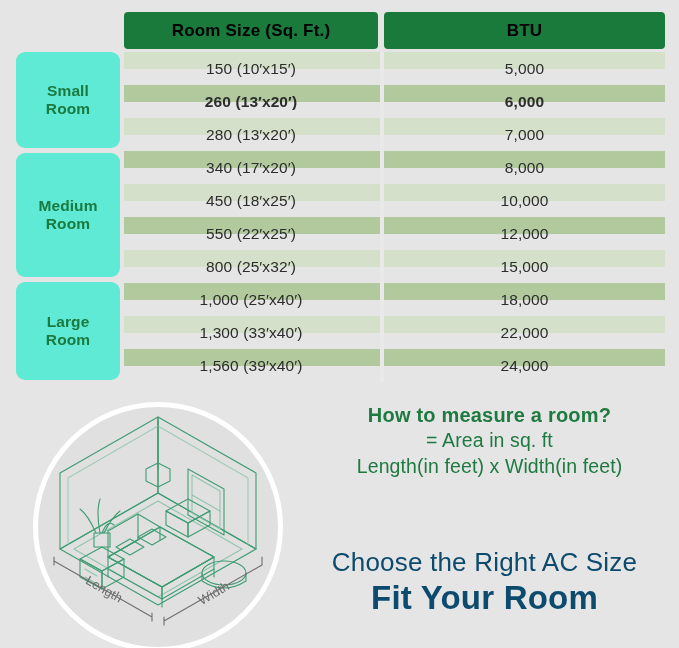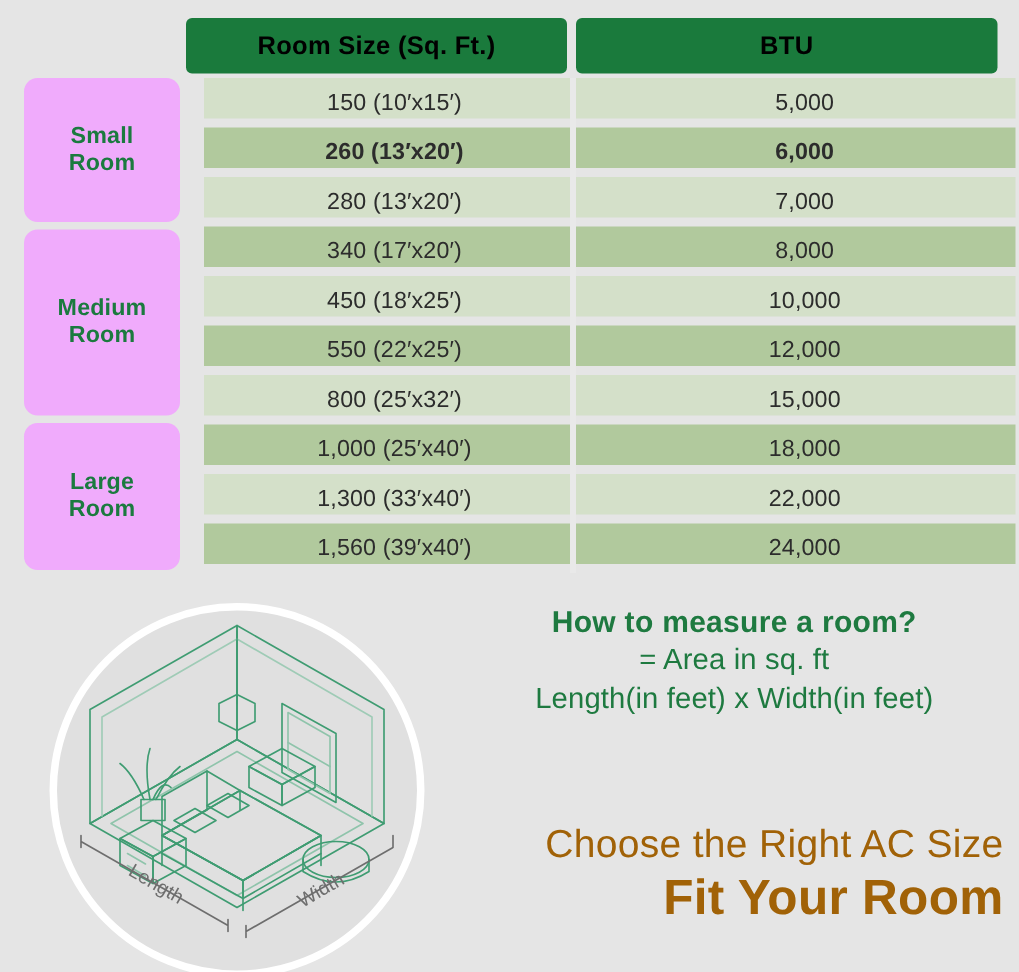--- a/index.html
+++ b/index.html
@@ -11,21 +11,21 @@
     -webkit-font-smoothing:antialiased;
   }
 
   
   #table-area{position:absolute;left:0;top:0;width:679px;height:392px;}
 
   
   #category-column{position:absolute;left:16px;top:52px;width:104px;height:328px;}
   .cat-card{
     position:absolute;left:0;width:104px;
-    background:#f0abfc;border-radius:9px;
+    background:#5eead4;border-radius:9px;
     display:flex;align-items:center;justify-content:center;
     text-align:center;
     color:#1b7a3f;font-weight:bold;font-size:15.5px;line-height:1.18;
     letter-spacing:.1px;
   }
   #cat-small {top:0px;   height:96px;}
   #cat-medium{top:101px; height:124px;}
   #cat-large {top:230px; height:98px;}
 
   
@@ -35,21 +35,21 @@
     background:#1a7a3c;color:#000000;
     font-weight:bold;font-size:17px;letter-spacing:.2px;
     display:flex;align-items:center;justify-content:center;
     border-radius:4px;
   }
   #hcell-room{left:0px;width:254px;}
   #hcell-btu {left:260px;width:281px;}
 
   
   #data-grid{position:absolute;left:124px;top:52px;width:541px;height:330px;}
-  .drow{position:absolute;left:12px;width:541px;height:27px;}
+  .drow{position:absolute;left:0;width:541px;height:17px;}
   .drow.odd {background:#d4e0c9;}
   .drow.even{background:#b1c99d;}
   .dcell{
     position:absolute;top:0;height:33px;
     display:flex;align-items:center;justify-content:center;
     color:#2c2c2c;font-size:15.5px;letter-spacing:.1px;
   }
   .dcell.size{left:0px;width:254px;}
   .dcell.btu {left:260px;width:281px;}
   .divider{
@@ -76,21 +76,21 @@
     position:absolute;left:300px;top:12px;width:379px;
     text-align:center;color:#1e7a40;
   }
   #measure-title{font-size:20px;font-weight:bold;letter-spacing:.2px;}
   #measure-line1{font-size:19.5px;margin-top:3px;letter-spacing:.1px;}
   #measure-line2{font-size:19.5px;margin-top:2px;letter-spacing:.1px;}
 
   
   #tagline-block{
     position:absolute;left:300px;top:156px;width:369px;
-    text-align:right;color:#a16207;
+    text-align:center;color:#0c4a6e;
   }
   #tagline-top{font-size:26px;font-weight:normal;letter-spacing:.2px;line-height:1.12;}
   #tagline-bottom{font-size:33px;font-weight:bold;letter-spacing:.2px;line-height:1.14;margin-top:2px;}
 </style>
 </head>
 <body>
 
 <div id="table-area">
 
   <div id="category-column">

